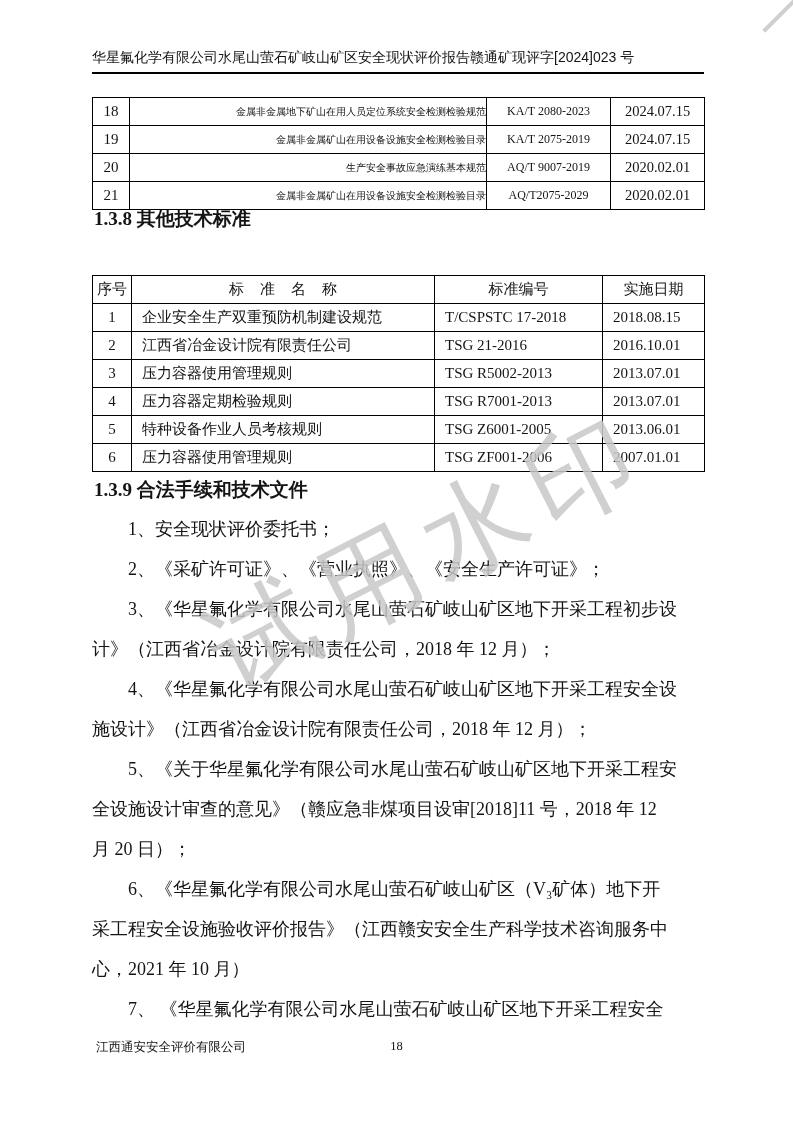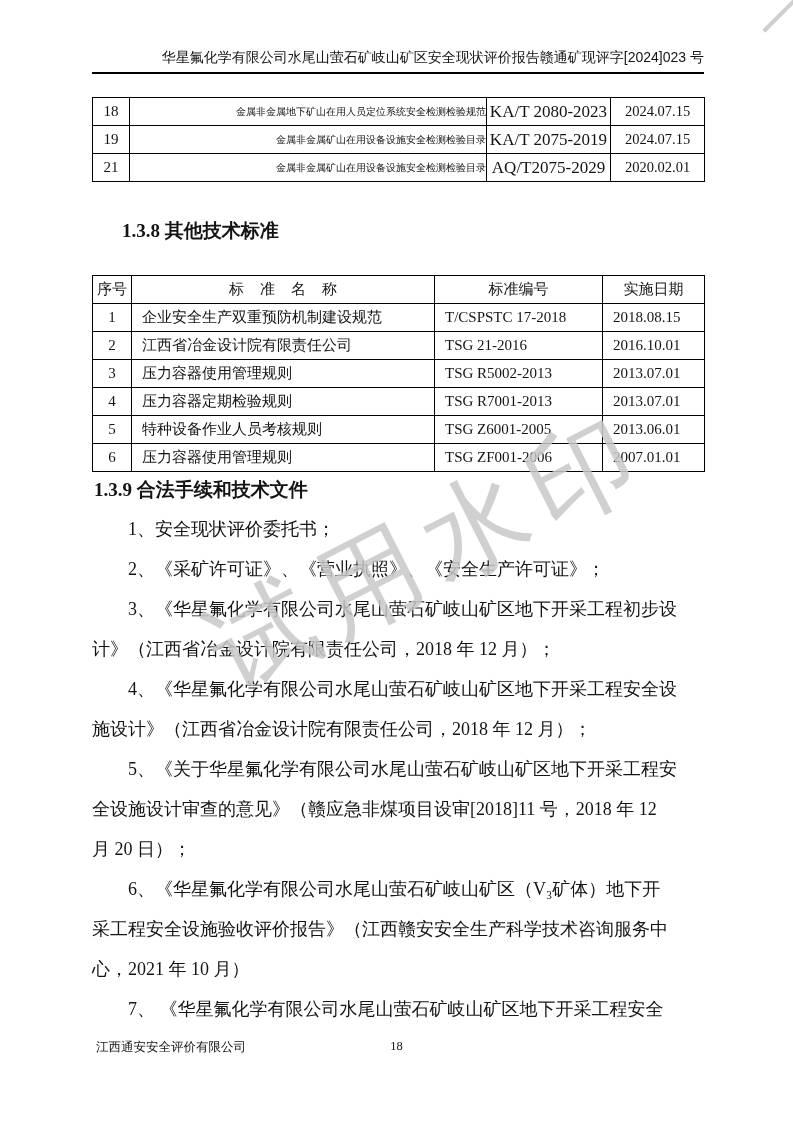--- a/index.html
+++ b/index.html
@@ -7,53 +7,53 @@
     position:relative;
     width:793px;height:1122px;
     background:#ffffff;
     color:#141414;
     font-family:"Liberation Serif","DejaVu Serif",serif;
     overflow:hidden;
   }
   
   .header{
     position:absolute;left:92px;width:612px;top:48px;
-    display:flex;justify-content:flex-end;align-items:flex-end;
+    display:flex;justify-content:flex-start;align-items:flex-end;
     border-bottom:2px solid #000;
     padding-bottom:6px;
     font-size:14px;line-height:18px;
     font-family:"Liberation Sans","DejaVu Sans",sans-serif;
     white-space:nowrap;
   }
   
   table{border-collapse:collapse;table-layout:fixed;}
   td,th{
     border:1px solid #000;
     height:27px;padding:0;
     font-weight:normal;
     white-space:nowrap;overflow:hidden;
     font-size:15px;
   }
   .tbl-top{position:absolute;left:92px;top:97px;width:612px;}
   .tbl-top .c-no{text-align:center;}
   .tbl-top .c-name{font-size:10px;padding-left:5px;text-align:right;}
-  .tbl-top .c-code{text-align:center;font-size:17px;}
+  .tbl-top .c-code{text-align:center;font-size:12px;}
   .tbl-top .c-date{text-align:center;font-size:14.5px;}
 
   .tbl-other{position:absolute;left:92px;top:275px;width:612px;}
   .tbl-other th{text-align:center;font-size:15px;}
   .tbl-other th.h-name{letter-spacing:16px;text-indent:16px;}
   .tbl-other .c-no{text-align:center;}
   .tbl-other .c-name{text-align:left;padding-left:10px;}
   .tbl-other .c-code{text-align:left;padding-left:10px;}
   .tbl-other .c-date{text-align:left;padding-left:10px;}
 
   
   .h-sec{position:absolute;left:94px;font-size:19px;font-weight:bold;white-space:nowrap;}
-  .h-138{top:218px;margin-left:28px;}
+  .h-138{top:206px;}
   .h-139{top:477px;}
   .tbl-caption{
     position:absolute;left:92px;width:612px;top:249px;
     text-align:center;font-size:16px;font-weight:bold;white-space:nowrap;
   }
   
   .list{
     position:absolute;left:92px;top:509px;width:625px;
     font-size:18px;line-height:40px;
   }
@@ -107,20 +107,26 @@
         <td class="c-no">18</td>
         <td class="c-name">金属非金属地下矿山在用人员定位系统安全检测检验规范</td>
         <td class="c-code">KA/T 2080-2023</td>
         <td class="c-date">2024.07.15</td>
       </tr>
       <tr>
         <td class="c-no">19</td>
         <td class="c-name">金属非金属矿山在用设备设施安全检测检验目录</td>
         <td class="c-code">KA/T 2075-2019</td>
         <td class="c-date">2024.07.15</td>
+      </tr>
+      <tr>
+        <td class="c-no">20</td>
+        <td class="c-name">生产安全事故应急演练基本规范</td>
+        <td class="c-code">AQ/T 9007-2019</td>
+        <td class="c-date">2020.02.01</td>
       </tr>
       <tr>
         <td class="c-no">21</td>
         <td class="c-name">金属非金属矿山在用设备设施安全检测检验目录</td>
         <td class="c-code">AQ/T2075-2029</td>
         <td class="c-date">2020.02.01</td>
       </tr>
     </tbody>
   </table>
 

